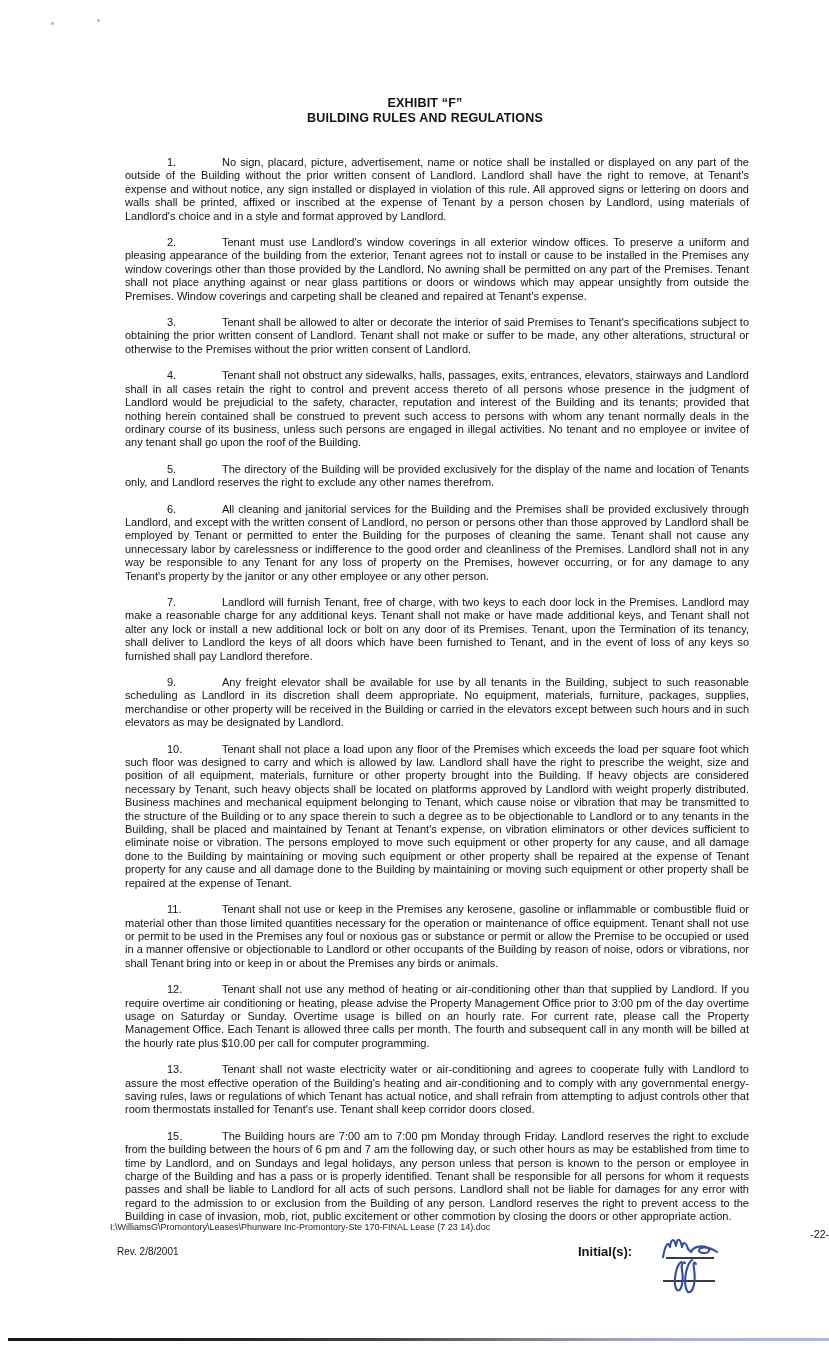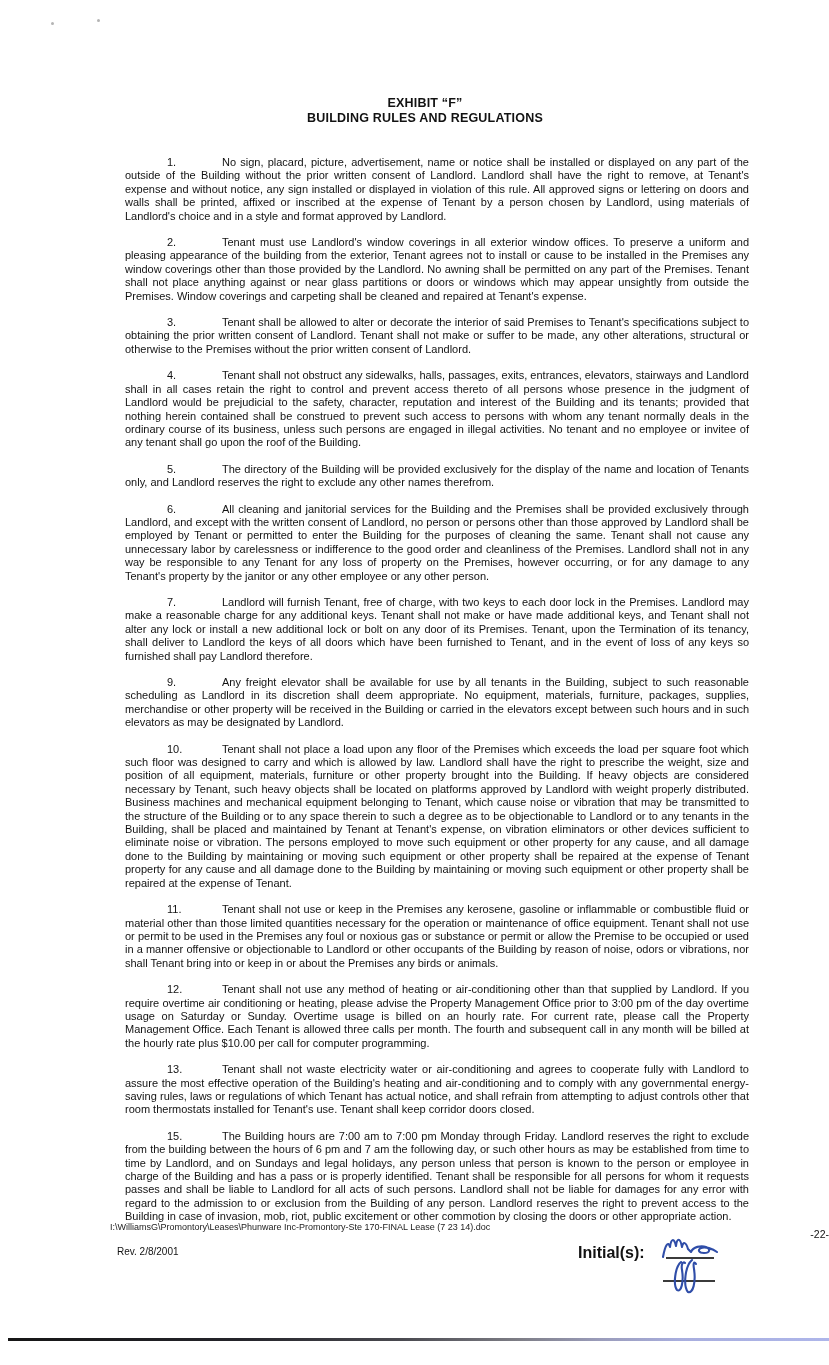--- a/index.html
+++ b/index.html
@@ -23,21 +23,21 @@
     position:absolute;left:113px;top:156px;width:624px;
     font-size:11px;line-height:13.4px;text-align:justify;margin-left:12px;
   }
   .rule{margin:0 0 13px 0;text-indent:42px;}
   .rule .num{display:inline-block;width:55px;text-indent:0;}
   .pageno{
     position:absolute;left:0;top:1228px;width:829px;text-align:right;
     font-size:10.5px;
   }
   .rev{position:absolute;left:117px;top:1246px;font-size:10px;text-align:right;}
-  .initials-label{position:absolute;left:578px;top:1244px;font-size:16px;font-weight:bold;}
+  .initials-label{position:absolute;left:578px;top:1244px;font-size:13px;font-weight:bold;}
   .sigline{position:absolute;height:2px;background:#3b3b3b;}
   .l1{left:666px;top:1257px;width:48px;}
   .l2{left:663px;top:1280px;width:52px;}
   .sig{position:absolute;}
   .sig1{left:660px;top:1234px;}
   .sig2{left:668px;top:1258px;}
   .filepath{position:absolute;left:110px;top:1222px;font-size:9px;color:#222;}
   .scanline{
     position:absolute;left:8px;top:1338px;width:821px;height:2.5px;
     background:linear-gradient(to right,#161616 0%,#24242a 28%,#4a4a50 48%,#7d7d85 62%,#9a9cba 72%,#a8aede 82%,#b4bce e 92%,#aeb6ea 100%);

